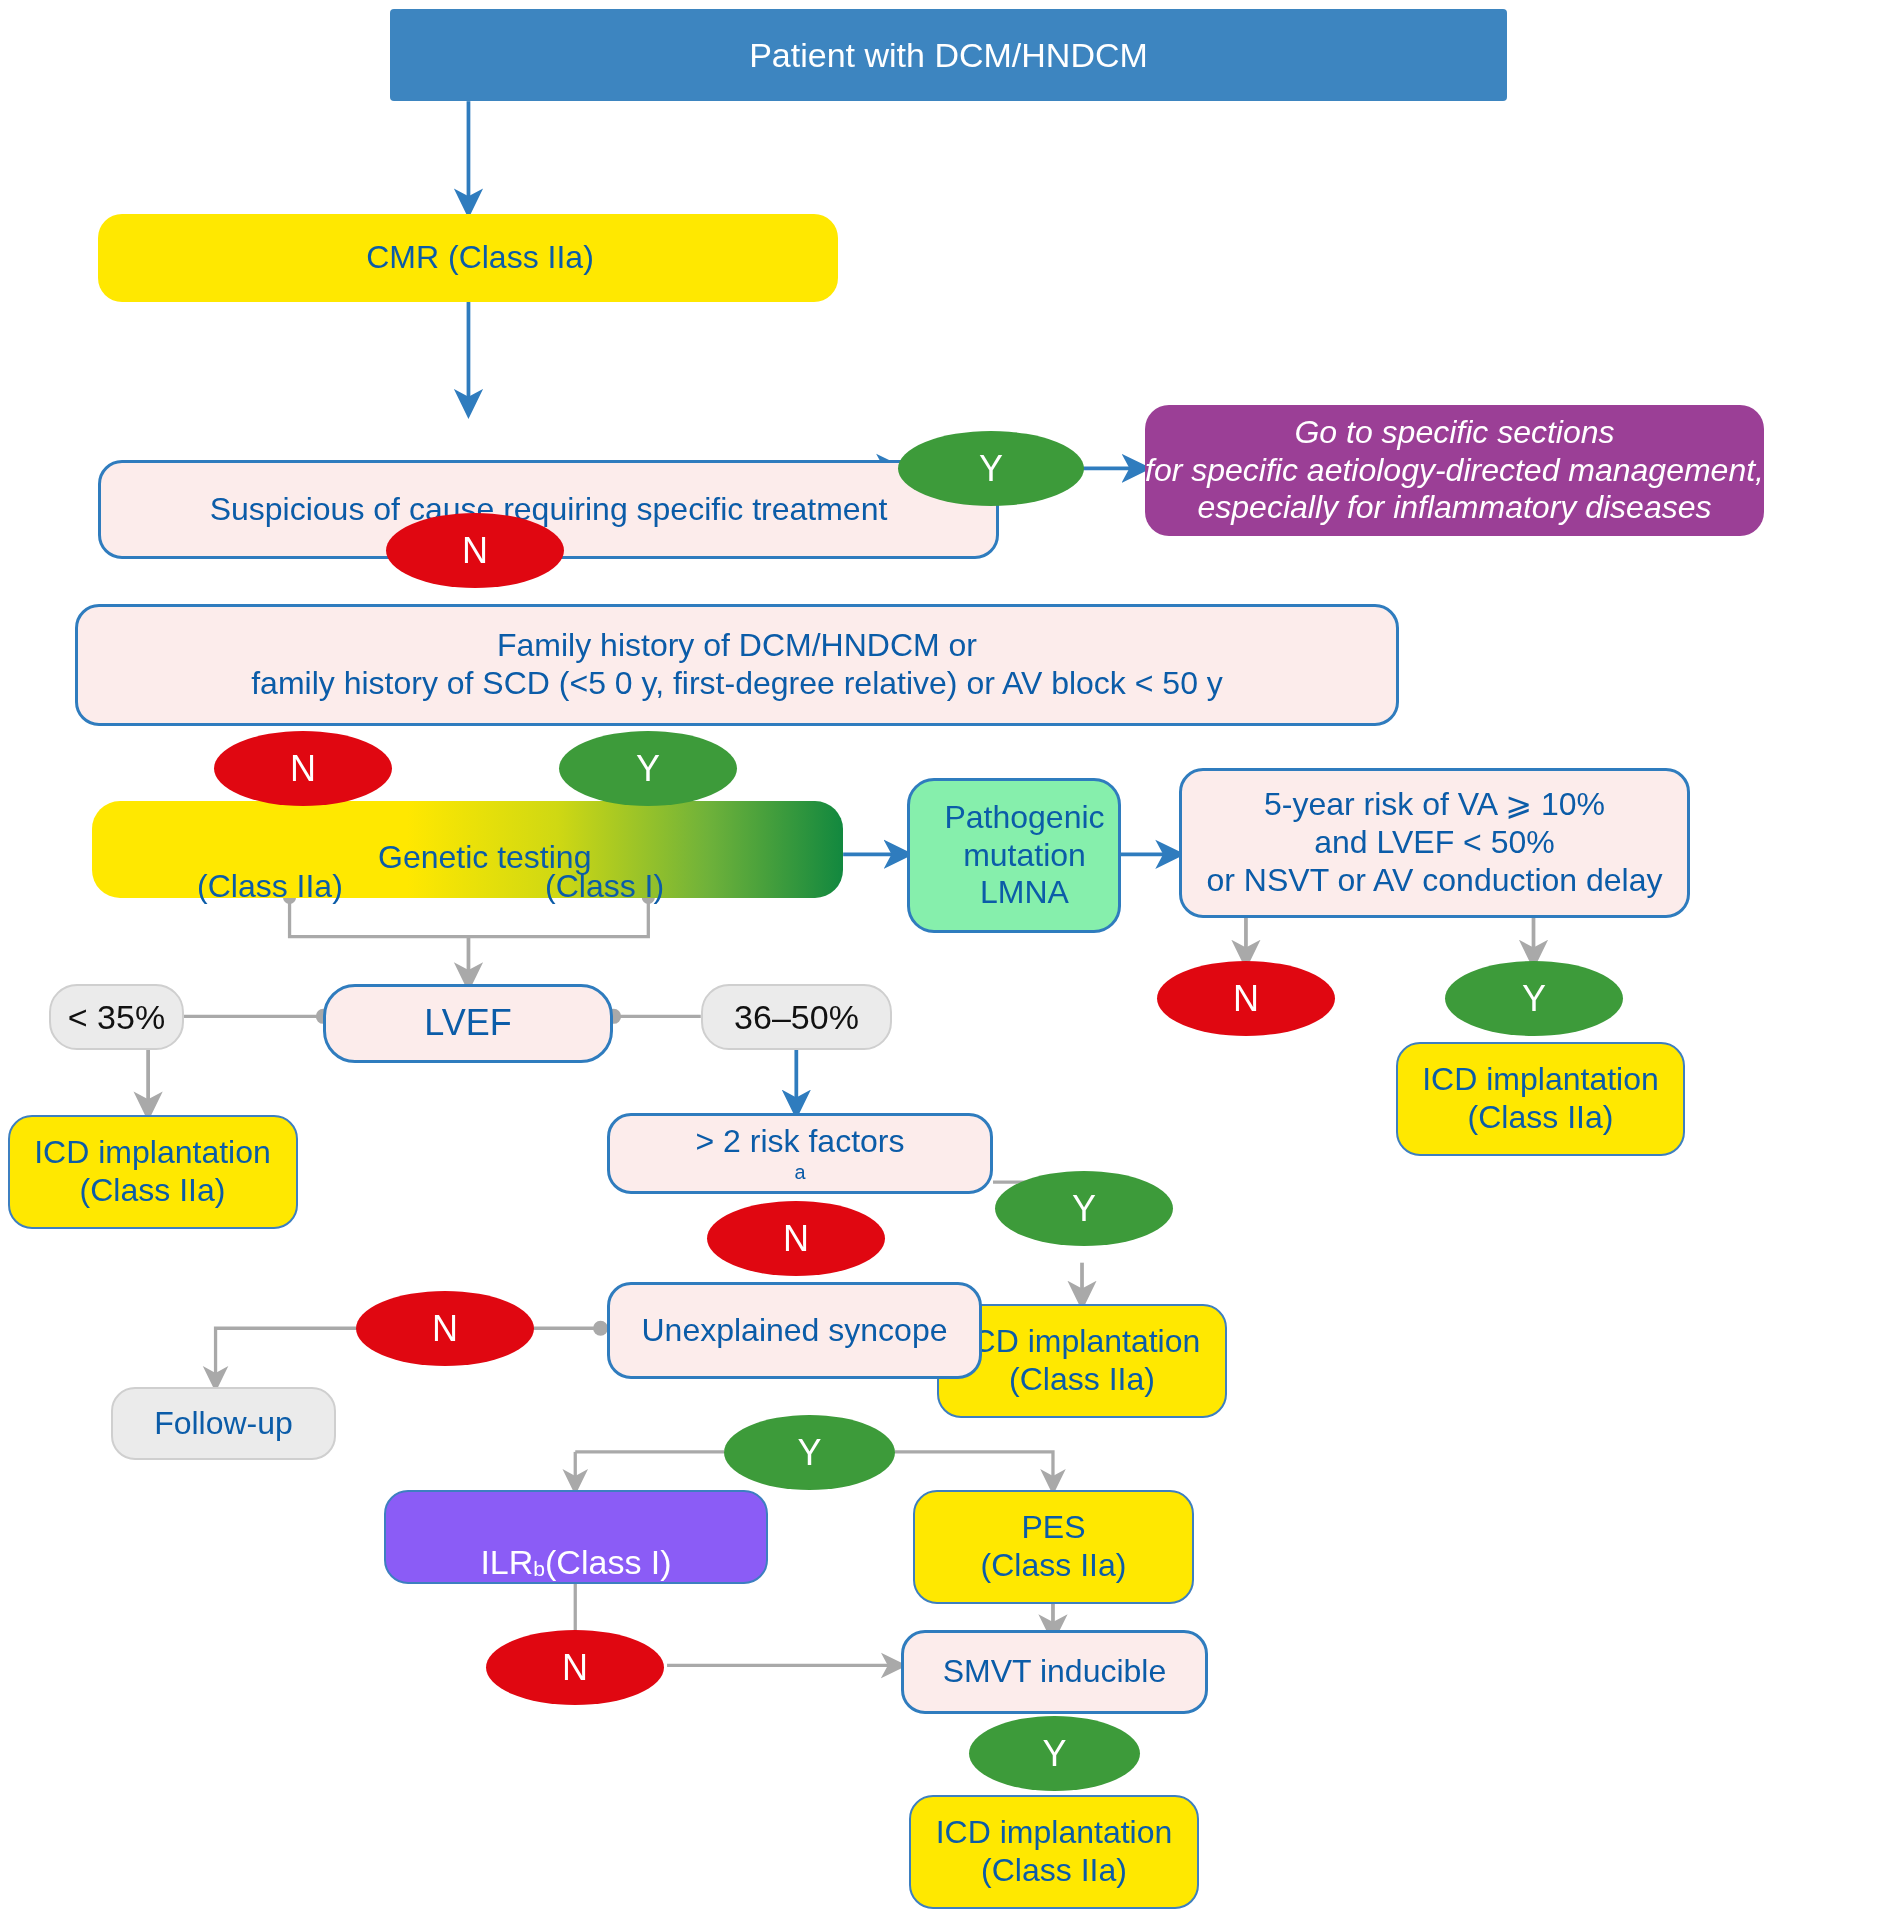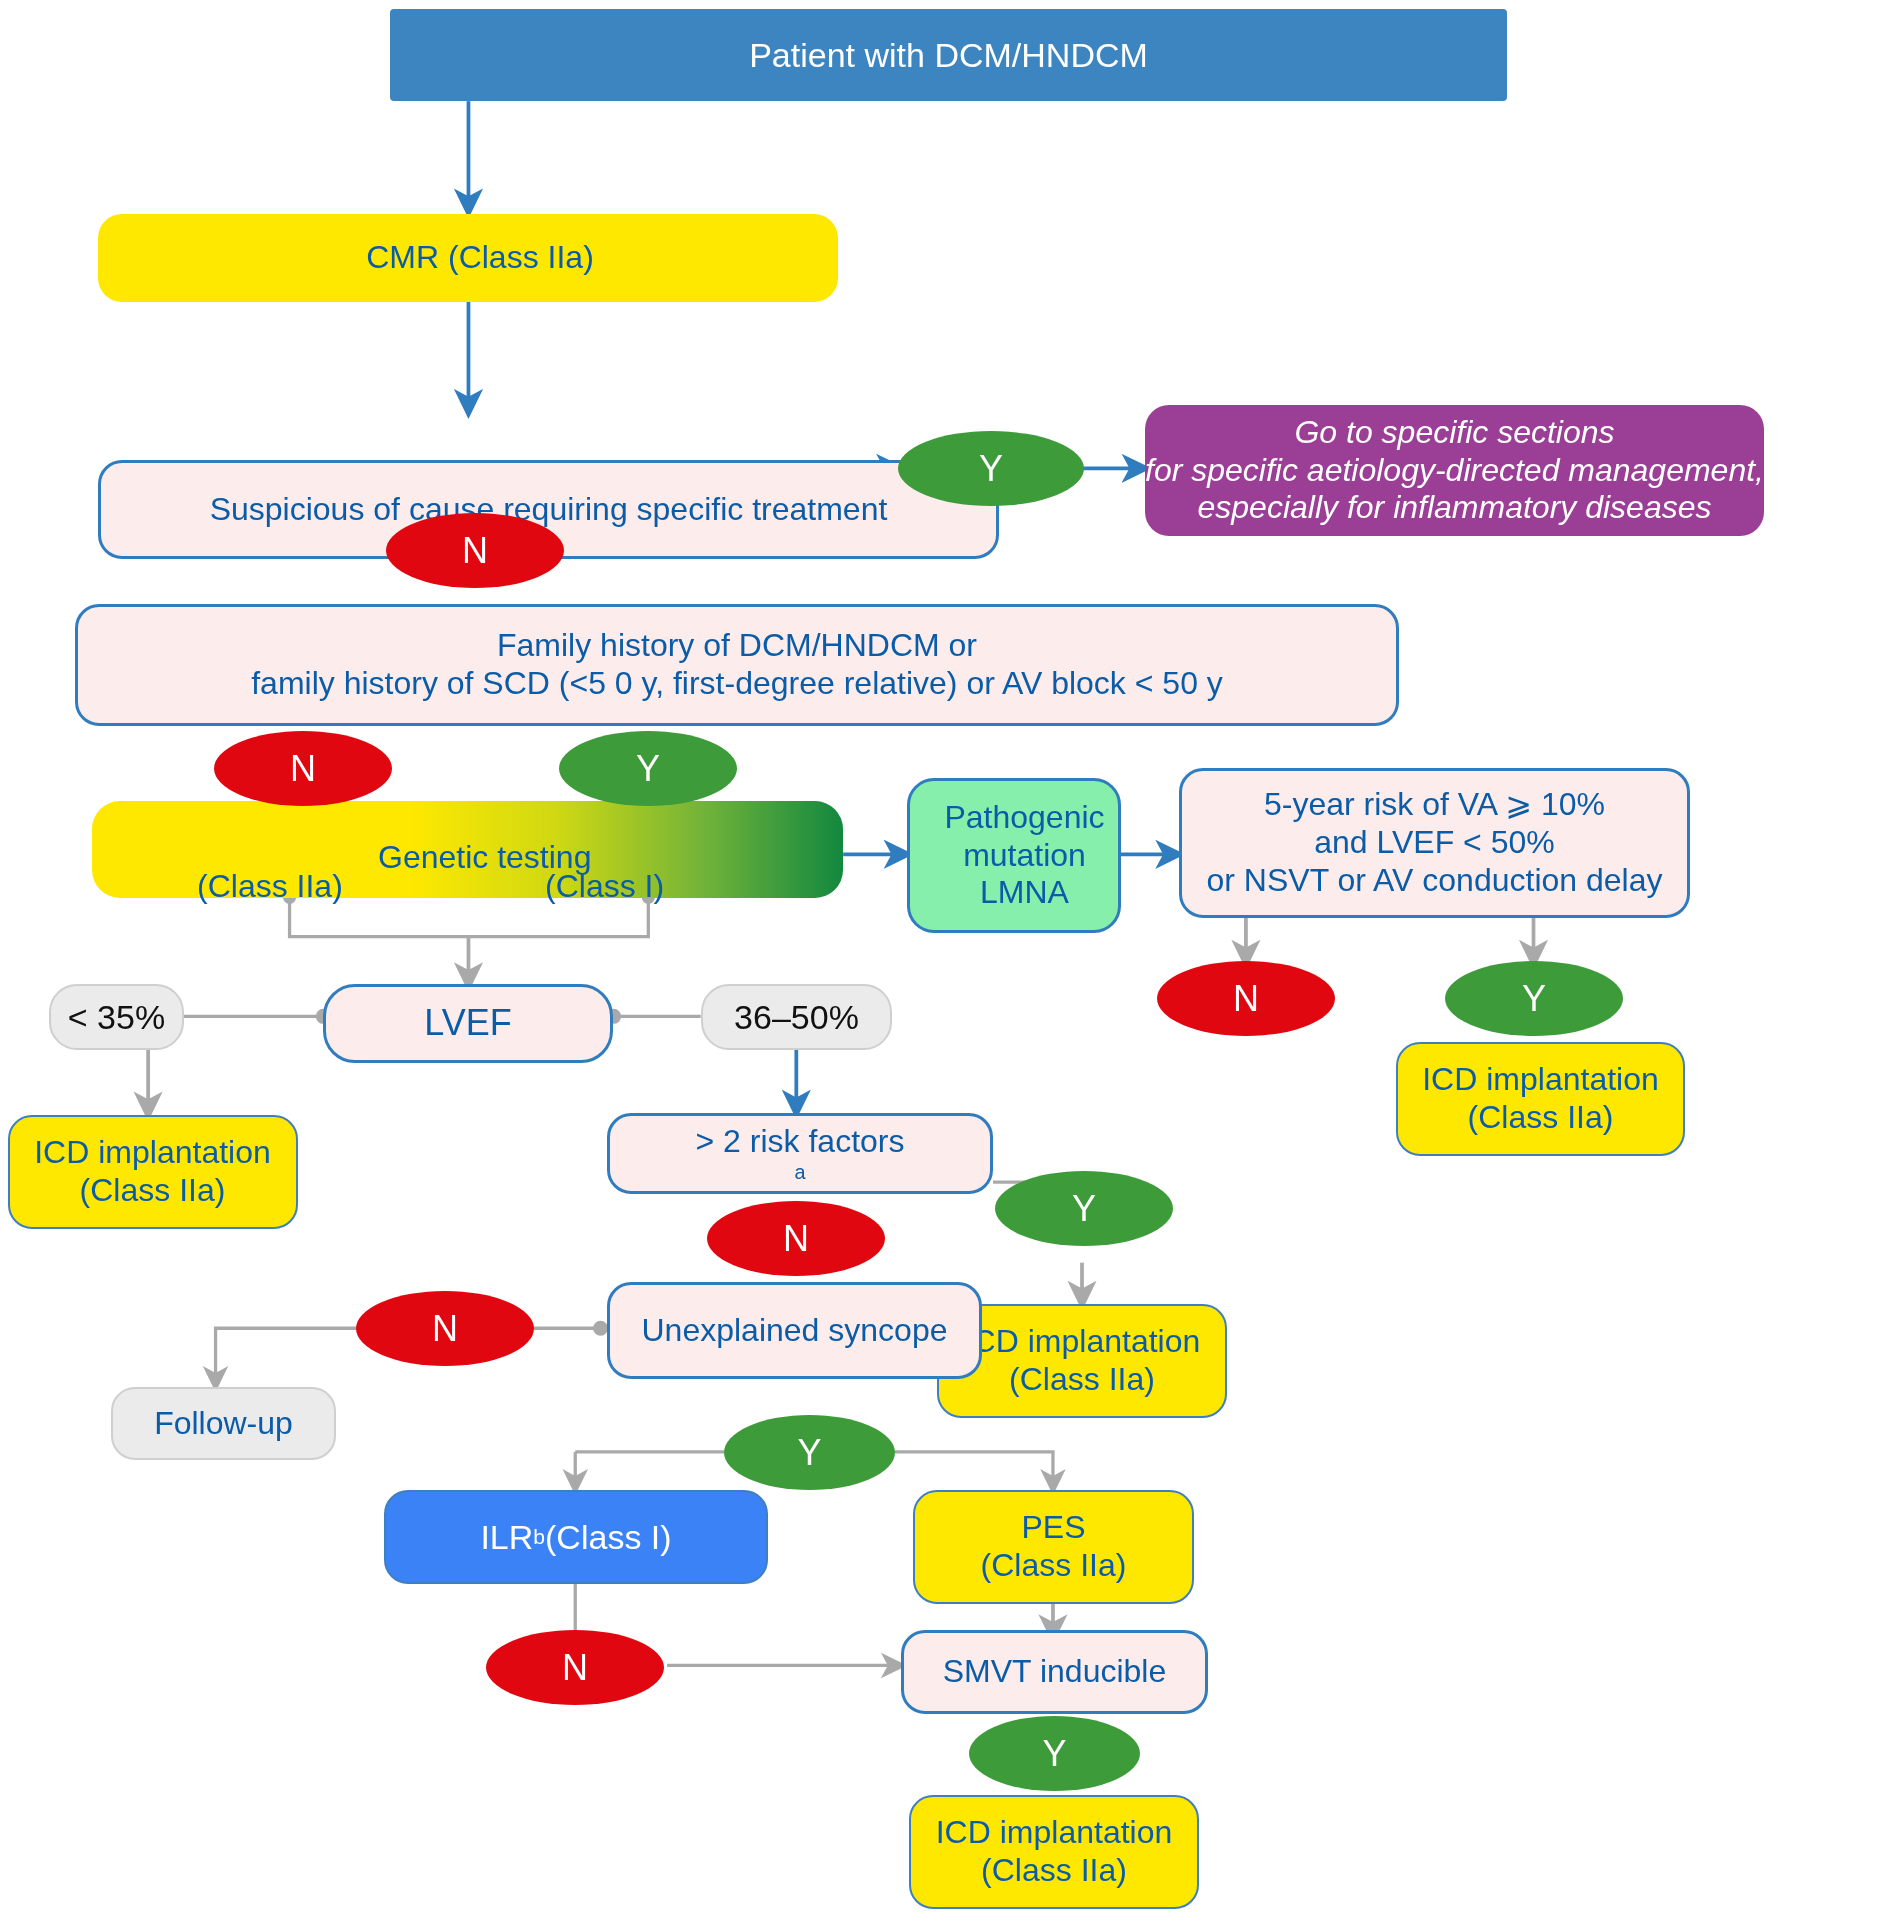--- a/index.html
+++ b/index.html
@@ -84,25 +84,26 @@
     font-size: 32px;
   }
   .skin-grey-dark {
     background: #ebebeb;
     color: #111111;
     border: 2.8px solid #cfcfcf;
     border-radius: 28px;
     font-size: 34px;
   }
   .skin-green {
-    background: #3b82f6;
+    background: #8b5cf6;
     color: #ffffff;
     border: 2.8px solid #3d7fc0;
     border-radius: 24px;
     font-size: 34px;
+    align-items: flex-end;
   }
   .skin-gradient {
     background: linear-gradient(90deg, #ffe800 0%, #ffe800 42%, #cfd813 62%, #6fb23a 82%, #12883f 100%);
     color: #0b5ca8;
     border-radius: 28px;
   }
   
   .pill {
     position: absolute;
     display: flex;

